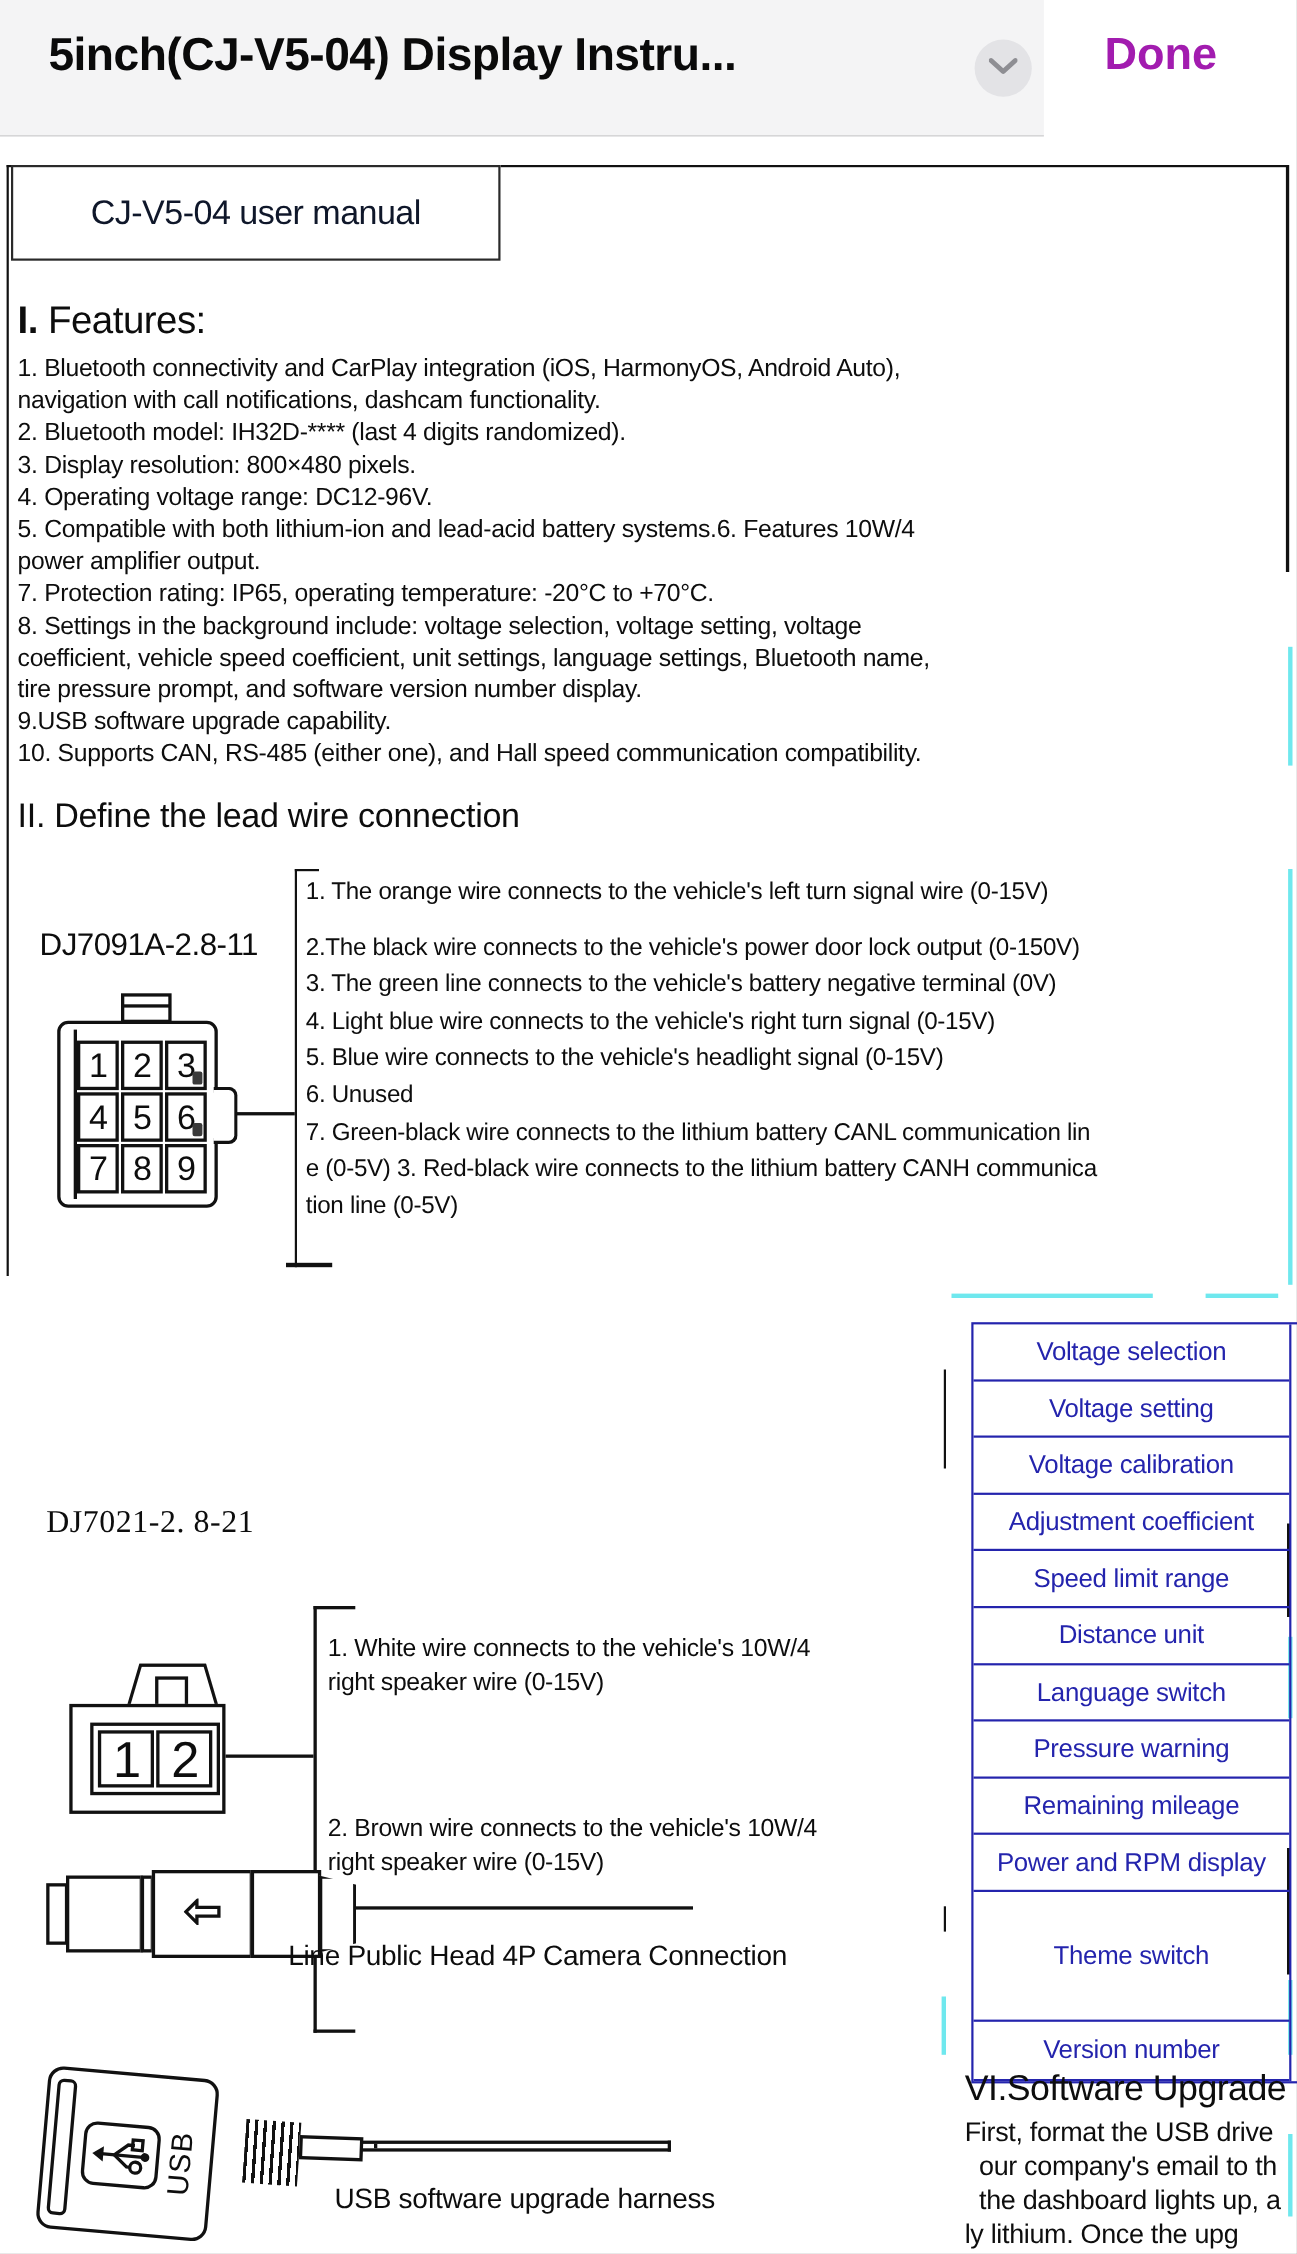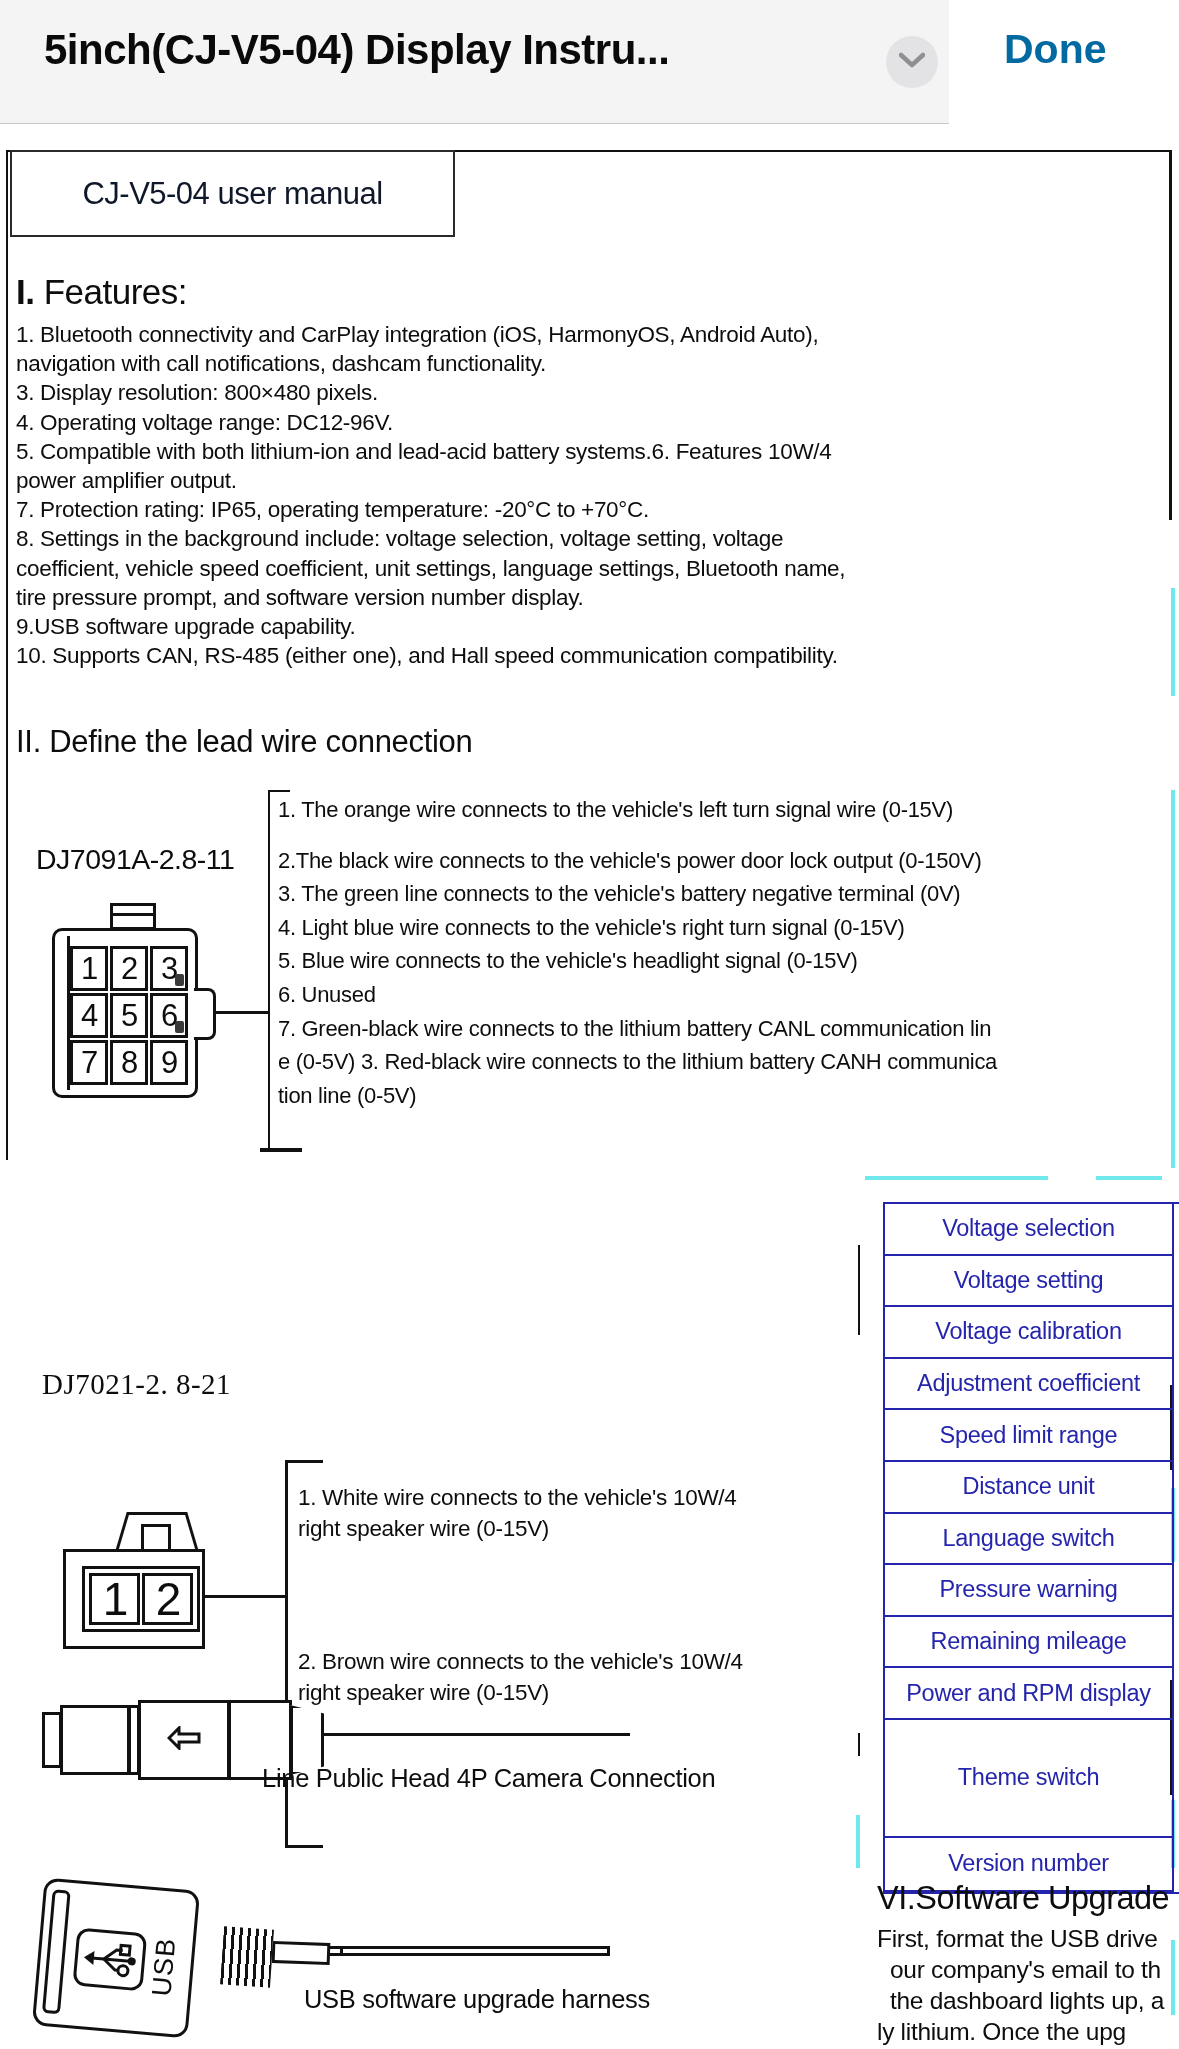--- a/index.html
+++ b/index.html
@@ -6,21 +6,21 @@
   #screen{position:relative;width:1179px;height:2049px;background:#ffffff;overflow:hidden;
           font-family:"Liberation Sans",sans-serif;color:#0d0d0d;}
   
   .navbar{position:absolute;left:0;top:0;width:949px;height:123px;background:#f4f4f5;
           border-bottom:1px solid #c9c9cb;}
   .nav-title{position:absolute;left:44px;top:26px;font-size:42px;font-weight:700;
              letter-spacing:-0.5px;color:#0a0a0a;white-space:nowrap;}
   .chevron-btn{position:absolute;left:886px;top:36px;width:52px;height:52px;border-radius:50%;
                background:#e3e3e6;display:flex;align-items:center;justify-content:center;}
   .done-btn{position:absolute;left:1004px;top:26px;font-size:41px;font-weight:600;
-            color:#0369a1;background:none;border:none;padding:0;}
+            color:#a21caf;background:none;border:none;padding:0;}
   
   .doc-line{position:absolute;background:#111;}
   .cyan{background:#6fe8ee;}
   .manual-box{position:absolute;left:10px;top:150px;width:441px;height:83px;border:2px solid #2a2a2a;
               display:flex;align-items:center;justify-content:center;background:#fff;}
   .manual-title{color:#0f172a;font-size:31px;letter-spacing:-0.5px;}
   .features{position:absolute;left:16px;top:272px;width:1150px;letter-spacing:-0.3px;}
   .features h1{margin:0 0 8px 0;font-size:35px;font-weight:400;letter-spacing:-0.5px;}
   .features h1 b{font-weight:700;}
   .fline{font-size:22.5px;line-height:29.2px;white-space:nowrap;}
@@ -128,20 +128,21 @@
   <div class="doc-line cyan" style="left:1096px;top:1176px;width:66px;height:4px;"></div>
 
   <div class="manual-box">
     <span class="manual-title">CJ-V5-04 user manual</span>
   </div>
 
   <div class="features">
     <h1><b>I.</b><span> Features:</span></h1>
     <div class="fline">1. Bluetooth connectivity and CarPlay integration (iOS, HarmonyOS, Android Auto),</div>
     <div class="fline">navigation with call notifications, dashcam functionality.</div>
+    <div class="fline">2. Bluetooth model: IH32D-**** (last 4 digits randomized).</div>
     <div class="fline">3. Display resolution: 800×480 pixels.</div>
     <div class="fline">4. Operating voltage range: DC12-96V.</div>
     <div class="fline">5. Compatible with both lithium-ion and lead-acid battery systems.6. Features 10W/4</div>
     <div class="fline">power amplifier output.</div>
     <div class="fline">7. Protection rating: IP65, operating temperature: -20°C to +70°C.</div>
     <div class="fline">8. Settings in the background include: voltage selection, voltage setting, voltage</div>
     <div class="fline">coefficient, vehicle speed coefficient, unit settings, language settings, Bluetooth name,</div>
     <div class="fline">tire pressure prompt, and software version number display.</div>
     <div class="fline">9.USB software upgrade capability.</div>
     <div class="fline">10. Supports CAN, RS-485 (either one), and Hall speed communication compatibility.</div>

